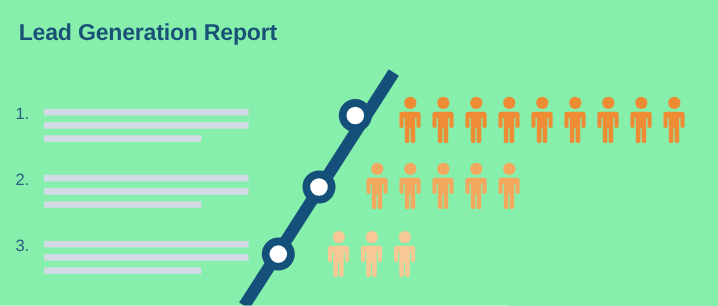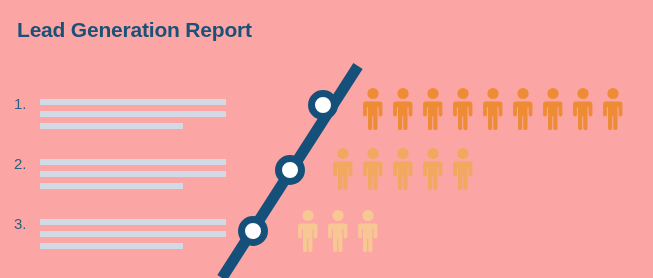--- a/index.html
+++ b/index.html
@@ -7,21 +7,21 @@
     padding: 0;
     background: #ffffff;
   }
   body {
     font-family: "Liberation Sans", sans-serif;
   }
   #infographic {
     position: relative;
     width: 653px;
     height: 278px;
-    background: #fca5a5;
+    background: #86efac;
     overflow: hidden;
   }
 
   
   #report-title {
     position: absolute;
     left: 17px;
     top: 18px;
     font-size: 21px;
     font-weight: bold;

